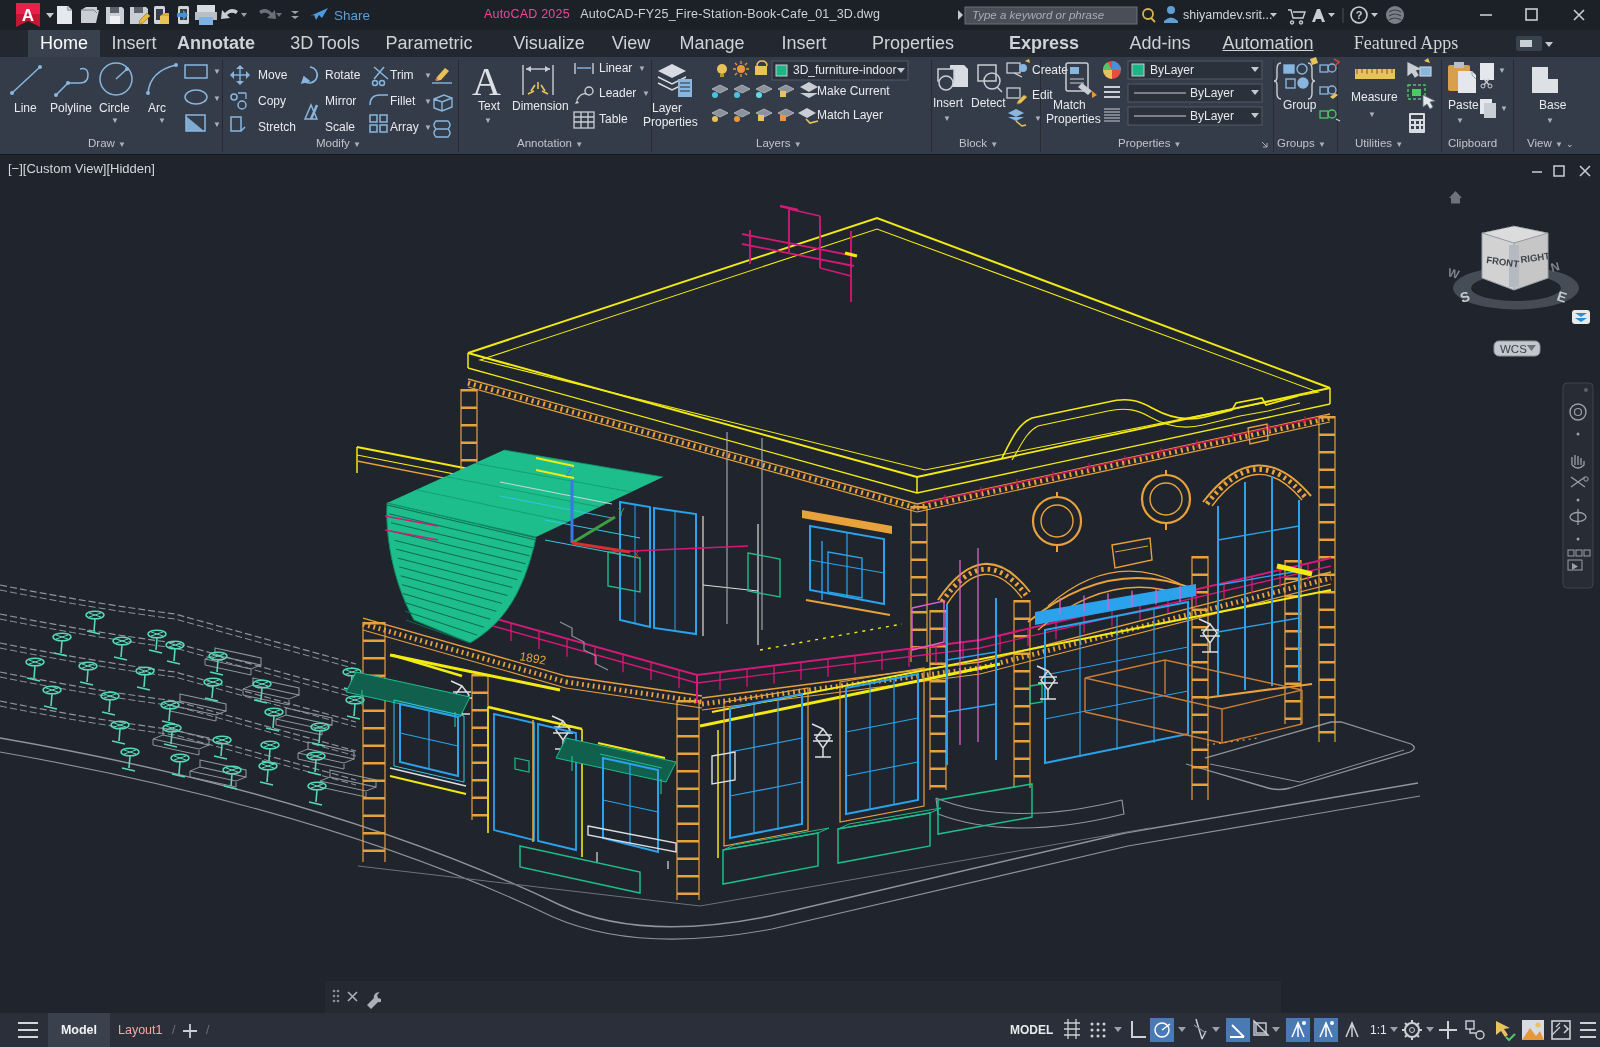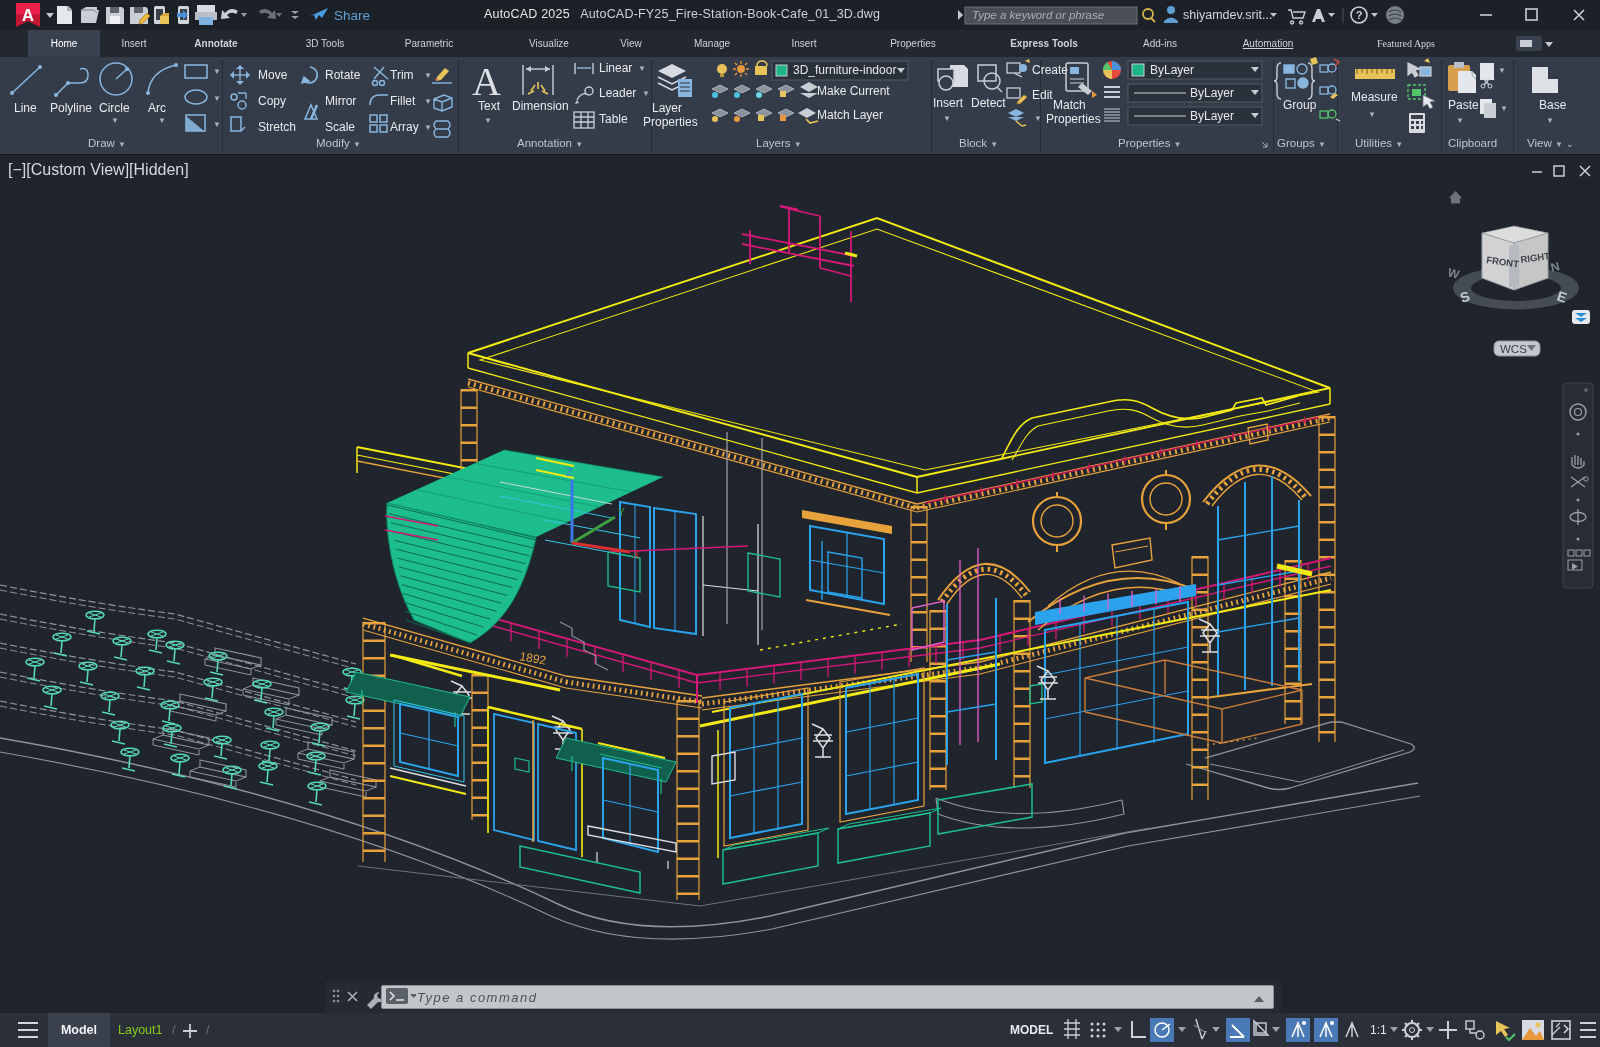--- a/index.html
+++ b/index.html
@@ -5,37 +5,37 @@
   * { margin:0; padding:0; box-sizing:border-box; }
   html,body { width:1600px; height:1047px; overflow:hidden; background:#20252e; }
   body { font-family:"Liberation Sans", sans-serif; }
   #root { position:absolute; top:0; left:0; width:1600px; height:1047px; }
   .abs { position:absolute; }
   
   #titlebar { position:absolute; top:0; left:0; width:1600px; height:30px; background:#1c2027; color:#c8cdd4; }
   #title-text { position:absolute; top:7px; left:484px; font-size:12.5px; color:#ccd2d9; letter-spacing:0.2px; }
   
   #tabrow { position:absolute; top:30px; left:0; width:1600px; height:27px; background:#23272f; }
-  .rtab { position:absolute; top:0; height:27px; line-height:27px; font-size:10px; color:#ced3d9; text-align:center; }
+  .rtab { position:absolute; top:0; height:27px; line-height:27px; font-size:18px; color:#ced3d9; text-align:center; }
   .rtab.active { background:#3a414e; color:#fff; }
   
   #ribbon { position:absolute; top:57px; left:0; width:1600px; height:98px; background:#353c49; border-bottom:1px solid #14171c; }
   .psep { position:absolute; top:3px; width:1px; height:92px; background:#262b34; }
   .plabel { position:absolute; top:80px; height:15px; font-size:11.5px; color:#bfc5cc; white-space:nowrap; }
   .plabel .dn { font-size:8px; color:#aab0b8; }
   
   #canvas { position:absolute; top:156px; left:0; width:1600px; height:857px; background:#1f242d; }
-  #viewlabel { position:absolute; top:5px; left:8px; font-size:16px; color:#d4d8dc; }
+  #viewlabel { position:absolute; top:5px; left:8px; font-size:13px; color:#d4d8dc; }
   
   #cmdstrip { position:absolute; left:325px; top:825px; width:956px; height:32px; background:#252a32; }
   #cmdfield { position:absolute; left:56px; top:4px; width:893px; height:24px; background:#c3c6c8; border-radius:2px; border:1px solid #8f9294; }
   #cmdtext { position:absolute; left:35px; top:4px; font-size:13px; font-style:italic; color:#4e5254; letter-spacing:1.5px; }
   
   #statusbar { position:absolute; top:1013px; left:0; width:1600px; height:34px; background:#2a2f39; }
-  .stab { position:absolute; top:0; height:34px; line-height:34px; font-size:12.5px; color:#84cc16; }
+  .stab { position:absolute; top:0; height:34px; line-height:34px; font-size:12.5px; color:#fca5a5; }
 </style>
 </head>
 <body>
 <div id="root">
 
   <div id="titlebar">
     <svg class="abs" style="top:0;left:0" width="460" height="30" viewBox="0 0 460 30">
 
       <path d="M16,3 L40,3 L40,27 L28,21 L16,27 Z" fill="#c41733"></path>
       <path d="M16,3 L40,3 L40,14 L16,14 Z" fill="#e8204a"></path>
@@ -74,21 +74,21 @@
       <path d="M225,13 q6,-7 13,-2 l-2,3 q-5,-3 -9,1 l3,3 l-9,1 l1,-9 z" fill="#c9ced5"></path>
       <path d="M241,13 l6,0 l-3,4 z" fill="#9aa0a8"></path>
 
       <path d="M272,13 q-6,-7 -13,-2 l2,3 q5,-3 9,1 l-3,3 l9,1 l-1,-9 z" fill="#6a717b"></path>
       <path d="M276,13 l6,0 l-3,4 z" fill="#6a717b"></path>
       <path d="M291,11 l8,0 l-4,3 z M291,16 l8,0 l-4,3 z" fill="#9aa0a8"></path>
 
       <path d="M310,16 L328,8 L322,18 L319,15 L316,20 L314,15 Z" fill="#4a9ce0"></path>
       <text x="334" y="20" font-size="13.5" fill="#5e9fd4" font-family="Liberation Sans">Share</text>
     </svg>
-    <div id="title-text"><span style="color:#e5e5e5">AutoCAD 2025</span>&nbsp;&nbsp; AutoCAD-FY25_Fire-Station-Book-Cafe_01_3D.dwg</div>
+    <div id="title-text"><span style="color:#ec4899">AutoCAD 2025</span>&nbsp;&nbsp; AutoCAD-FY25_Fire-Station-Book-Cafe_01_3D.dwg</div>
 
     <svg class="abs" style="top:0;left:940px" width="660" height="30" viewBox="0 0 660 30">
       <path d="M18,10 l5,5 l-5,5 z" fill="#c3c9d1"></path>
       <rect x="25" y="7" width="172" height="17" fill="#4a4f57" stroke="#6a7078" stroke-width="1"></rect>
       <text x="32" y="19" font-size="11.5" font-style="italic" fill="#a9aeb5" font-family="Liberation Sans">Type a keyword or phrase</text>
       <circle cx="208" cy="14" r="5" fill="none" stroke="#d8b64a" stroke-width="1.8"></circle>
       <line x1="211" y1="18" x2="215" y2="22" stroke="#d8b64a" stroke-width="1.8"></line>
       <circle cx="231" cy="10" r="4" fill="#5e9fd4"></circle>
       <path d="M224,21 q7,-7 14,0 l0,2 l-14,0 z" fill="#5e9fd4"></path>
       <text x="243" y="19" font-size="12.5" fill="#d2d7dd" font-family="Liberation Sans">shiyamdev.srit...</text>
@@ -984,31 +984,20 @@
             <circle cx="9" cy="10" r="1.3"></circle>
             <circle cx="13" cy="10" r="1.3"></circle>
             <circle cx="9" cy="15" r="1.3"></circle>
             <circle cx="13" cy="15" r="1.3"></circle>
             <circle cx="9" cy="20" r="1.3"></circle>
             <circle cx="13" cy="20" r="1.3"></circle>
           </g>
         <path d="M23,11 l9,9 M32,11 l-9,9" stroke="#aab0b8" stroke-width="1.6"></path>
         <path d="M42,24 l7,-7 a4.5,4.5 0 0,1 5.5,-5.5 l-2.5,2.5 1,3 3,1 2.5,-2.5 a4.5,4.5 0 0,1 -5.5,5.5 l-7,7 z" fill="#aab0b8"></path>
       </svg>
-      <div id="cmdfield">
-        <svg class="abs" style="top:2px;left:4px" width="30" height="18">
-          <rect x="0" y="0" width="22" height="16" rx="2" fill="#5a6068"></rect>
-          <path d="M4,4 l4,4 l-4,4 M10,12 l8,0" stroke="#e4e8ec" stroke-width="1.5" fill="none"></path>
-          <path d="M24,6 l7,0 l-3.5,4 z" fill="#5a6068"></path>
-        </svg>
-        <div id="cmdtext">Type  a  command</div>
-        <svg class="abs" style="top:8px;right:8px" width="12" height="10">
-            <path d="M1,8 l5,-6 l5,6 z" fill="#5a6068"></path>
-          </svg>
-      </div>
     </div>
   </div>
 
   <div id="statusbar">
     <svg class="abs" style="top:8px;left:18px" width="24" height="18">
       <path d="M0,2 l20,0 M0,9 l20,0 M0,16 l20,0" stroke="#d2d7dd" stroke-width="2"></path>
     </svg>
     <div class="stab" style="left:48px;width:62px;background:#3a414d;color:#f0f2f4;text-align:center;font-weight:bold;">Model</div>
     <div class="stab" style="left:118px;">Layout1</div>
     <div class="stab" style="left:172px;color:#6a7078">/</div>

